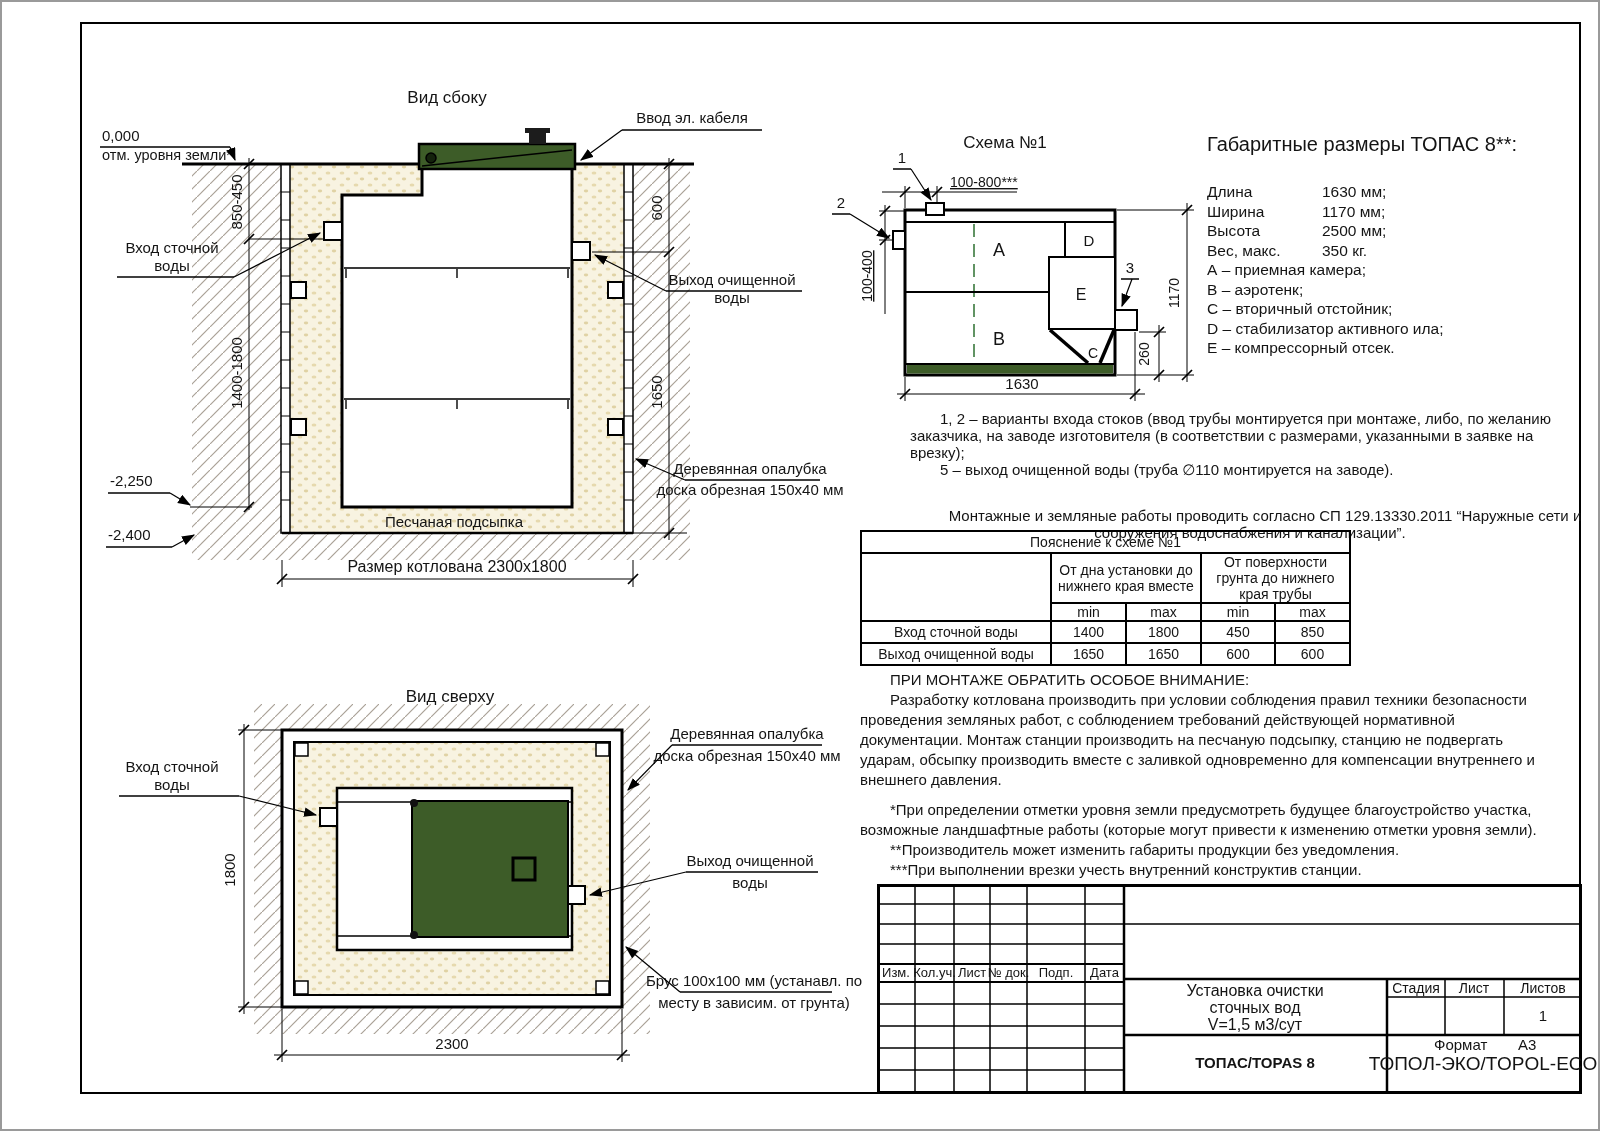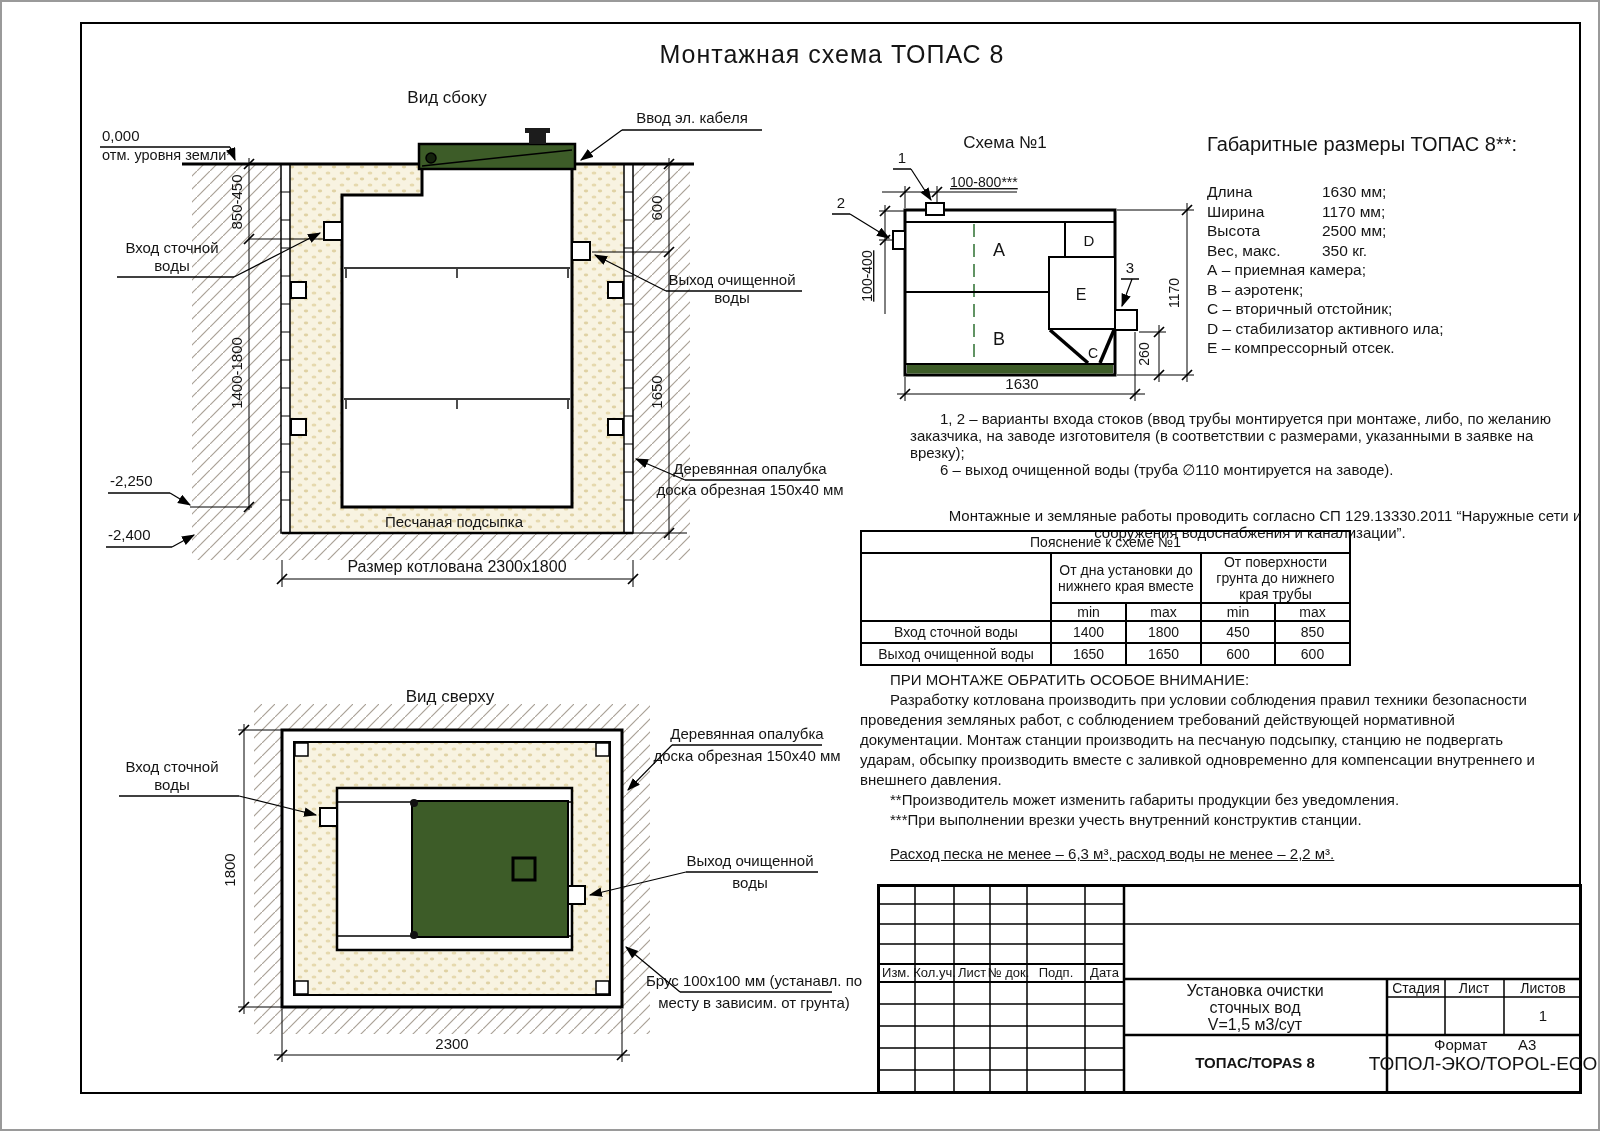--- a/index.html
+++ b/index.html
@@ -38,21 +38,20 @@
              font-size:14px;text-align:center;}
   .exp-table td{border:2px solid #000;padding:0;vertical-align:middle;line-height:16px;}
   .fmt{position:absolute;top:1034px;font-size:15px;}
 </style>
 </head>
 <body>
 
 <div class="sheet">
   <div class="frame"></div>
 
-  <div class="main-title">Монтажная схема ТОПАС 8</div>
 
   <svg style="left:80px;top:84px;" width="765" height="532" viewBox="80 84 765 532">
     <defs>
       <pattern id="hatch1" width="13" height="13" patternUnits="userSpaceOnUse">
         <line x1="0" y1="13" x2="13" y2="0" stroke="#a9a196" stroke-width="1.2"></line>
       </pattern>
       <pattern id="sand1" width="14" height="12" patternUnits="userSpaceOnUse">
         <rect width="14" height="12" fill="#f8f3e1"></rect>
         <ellipse cx="4" cy="3" rx="2.4" ry="1.5" fill="#e6d9ae"></ellipse>
         <ellipse cx="10" cy="9" rx="2.2" ry="1.4" fill="#e0d2a4"></ellipse>
@@ -294,21 +293,21 @@
       <div>А – приемная камера;</div>
       <div>В – аэротенк;</div>
       <div>С – вторичный отстойник;</div>
       <div>D – стабилизатор активного ила;</div>
       <div>Е – компрессорный отсек.</div>
     </div>
   </div>
 
   <div class="notes">
     <p>1, 2 – варианты входа  стоков (ввод трубы монтируется при монтаже, либо, по желанию заказчика, на заводе изготовителя (в соответствии с размерами, указанными в заявке на врезку);</p>
-    <p>6 – выход очищенной воды (труба ∅110 монтируется на заводе).</p>
+    <p>5 – выход очищенной воды (труба ∅110 монтируется на заводе).</p>
     <p class="gap">Монтажные и земляные работы проводить согласно СП 129.13330.2011 “Наружные сети и сооружения водоснабжения и канализации”.</p>
   </div>
 
   <table class="exp-table">
     <colgroup>
         <col style="width:190px">
         <col style="width:75px">
         <col style="width:75px">
         <col style="width:74px">
         <col style="width:75px">
@@ -341,20 +340,21 @@
       <td>1650</td>
       <td>600</td>
       <td>600</td>
     </tr>
   </tbody>
     </table>
 
   <div class="att">
     <p>ПРИ МОНТАЖЕ ОБРАТИТЬ ОСОБОЕ ВНИМАНИЕ:</p>
     <p>Разработку котлована производить при условии соблюдения правил техники безопасности проведения земляных работ, с соблюдением требований действующей нормативной документации. Монтаж станции производить на песчаную подсыпку, станцию не подвергать ударам, обсыпку производить вместе с заливкой одновременно для компенсации внутреннего и внешнего давления.</p>
+    <p class="gap">*При определении отметки уровня земли предусмотреть будущее благоустройство участка, возможные ландшафтные работы (которые могут привести к изменению отметки уровня земли).</p>
     <p>**Производитель может изменить габариты продукции без уведомления.</p>
     <p>***При выполнении врезки учесть внутренний конструктив станции.</p>
     <p class="consumption">Расход песка не менее – 6,3 м³, расход воды не менее – 2,2 м³.</p>
   </div>
 
   <svg style="left:95px;top:668px;" width="760" height="420" viewBox="95 668 760 420">
     <defs>
       <pattern id="hatch2" width="13" height="13" patternUnits="userSpaceOnUse">
         <line x1="0" y1="13" x2="13" y2="0" stroke="#a9a196" stroke-width="1.2"></line>
       </pattern>

